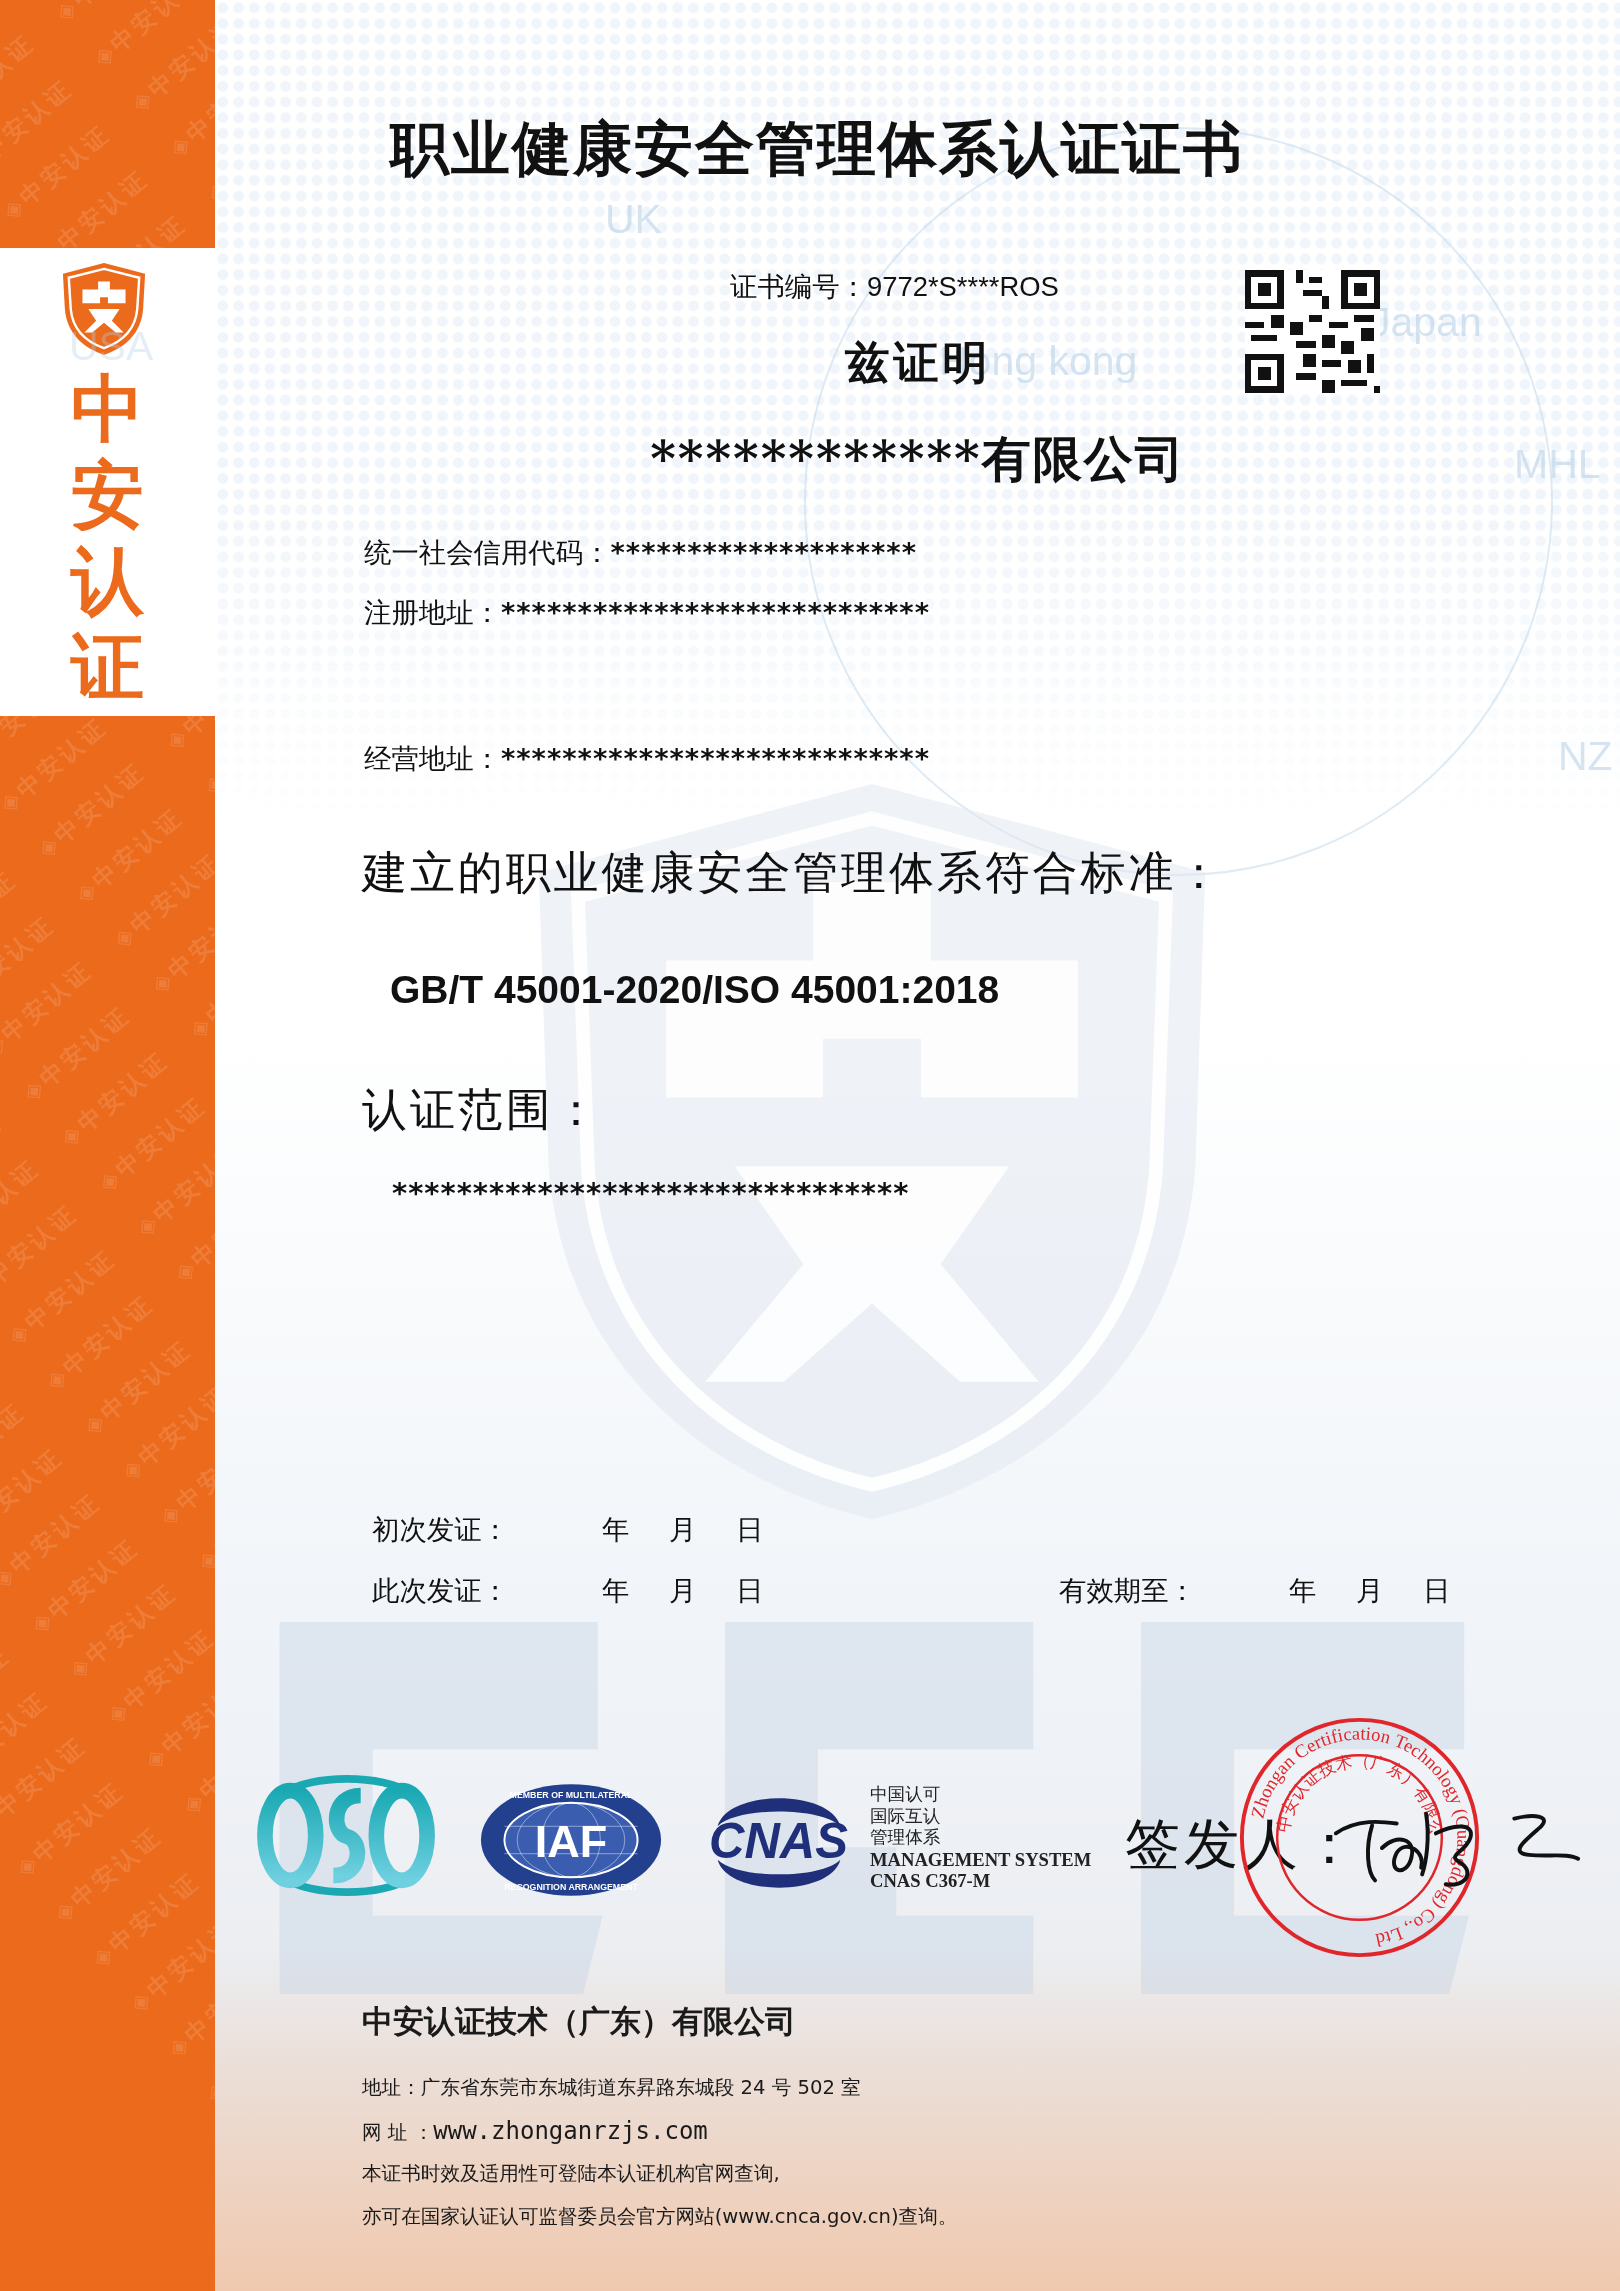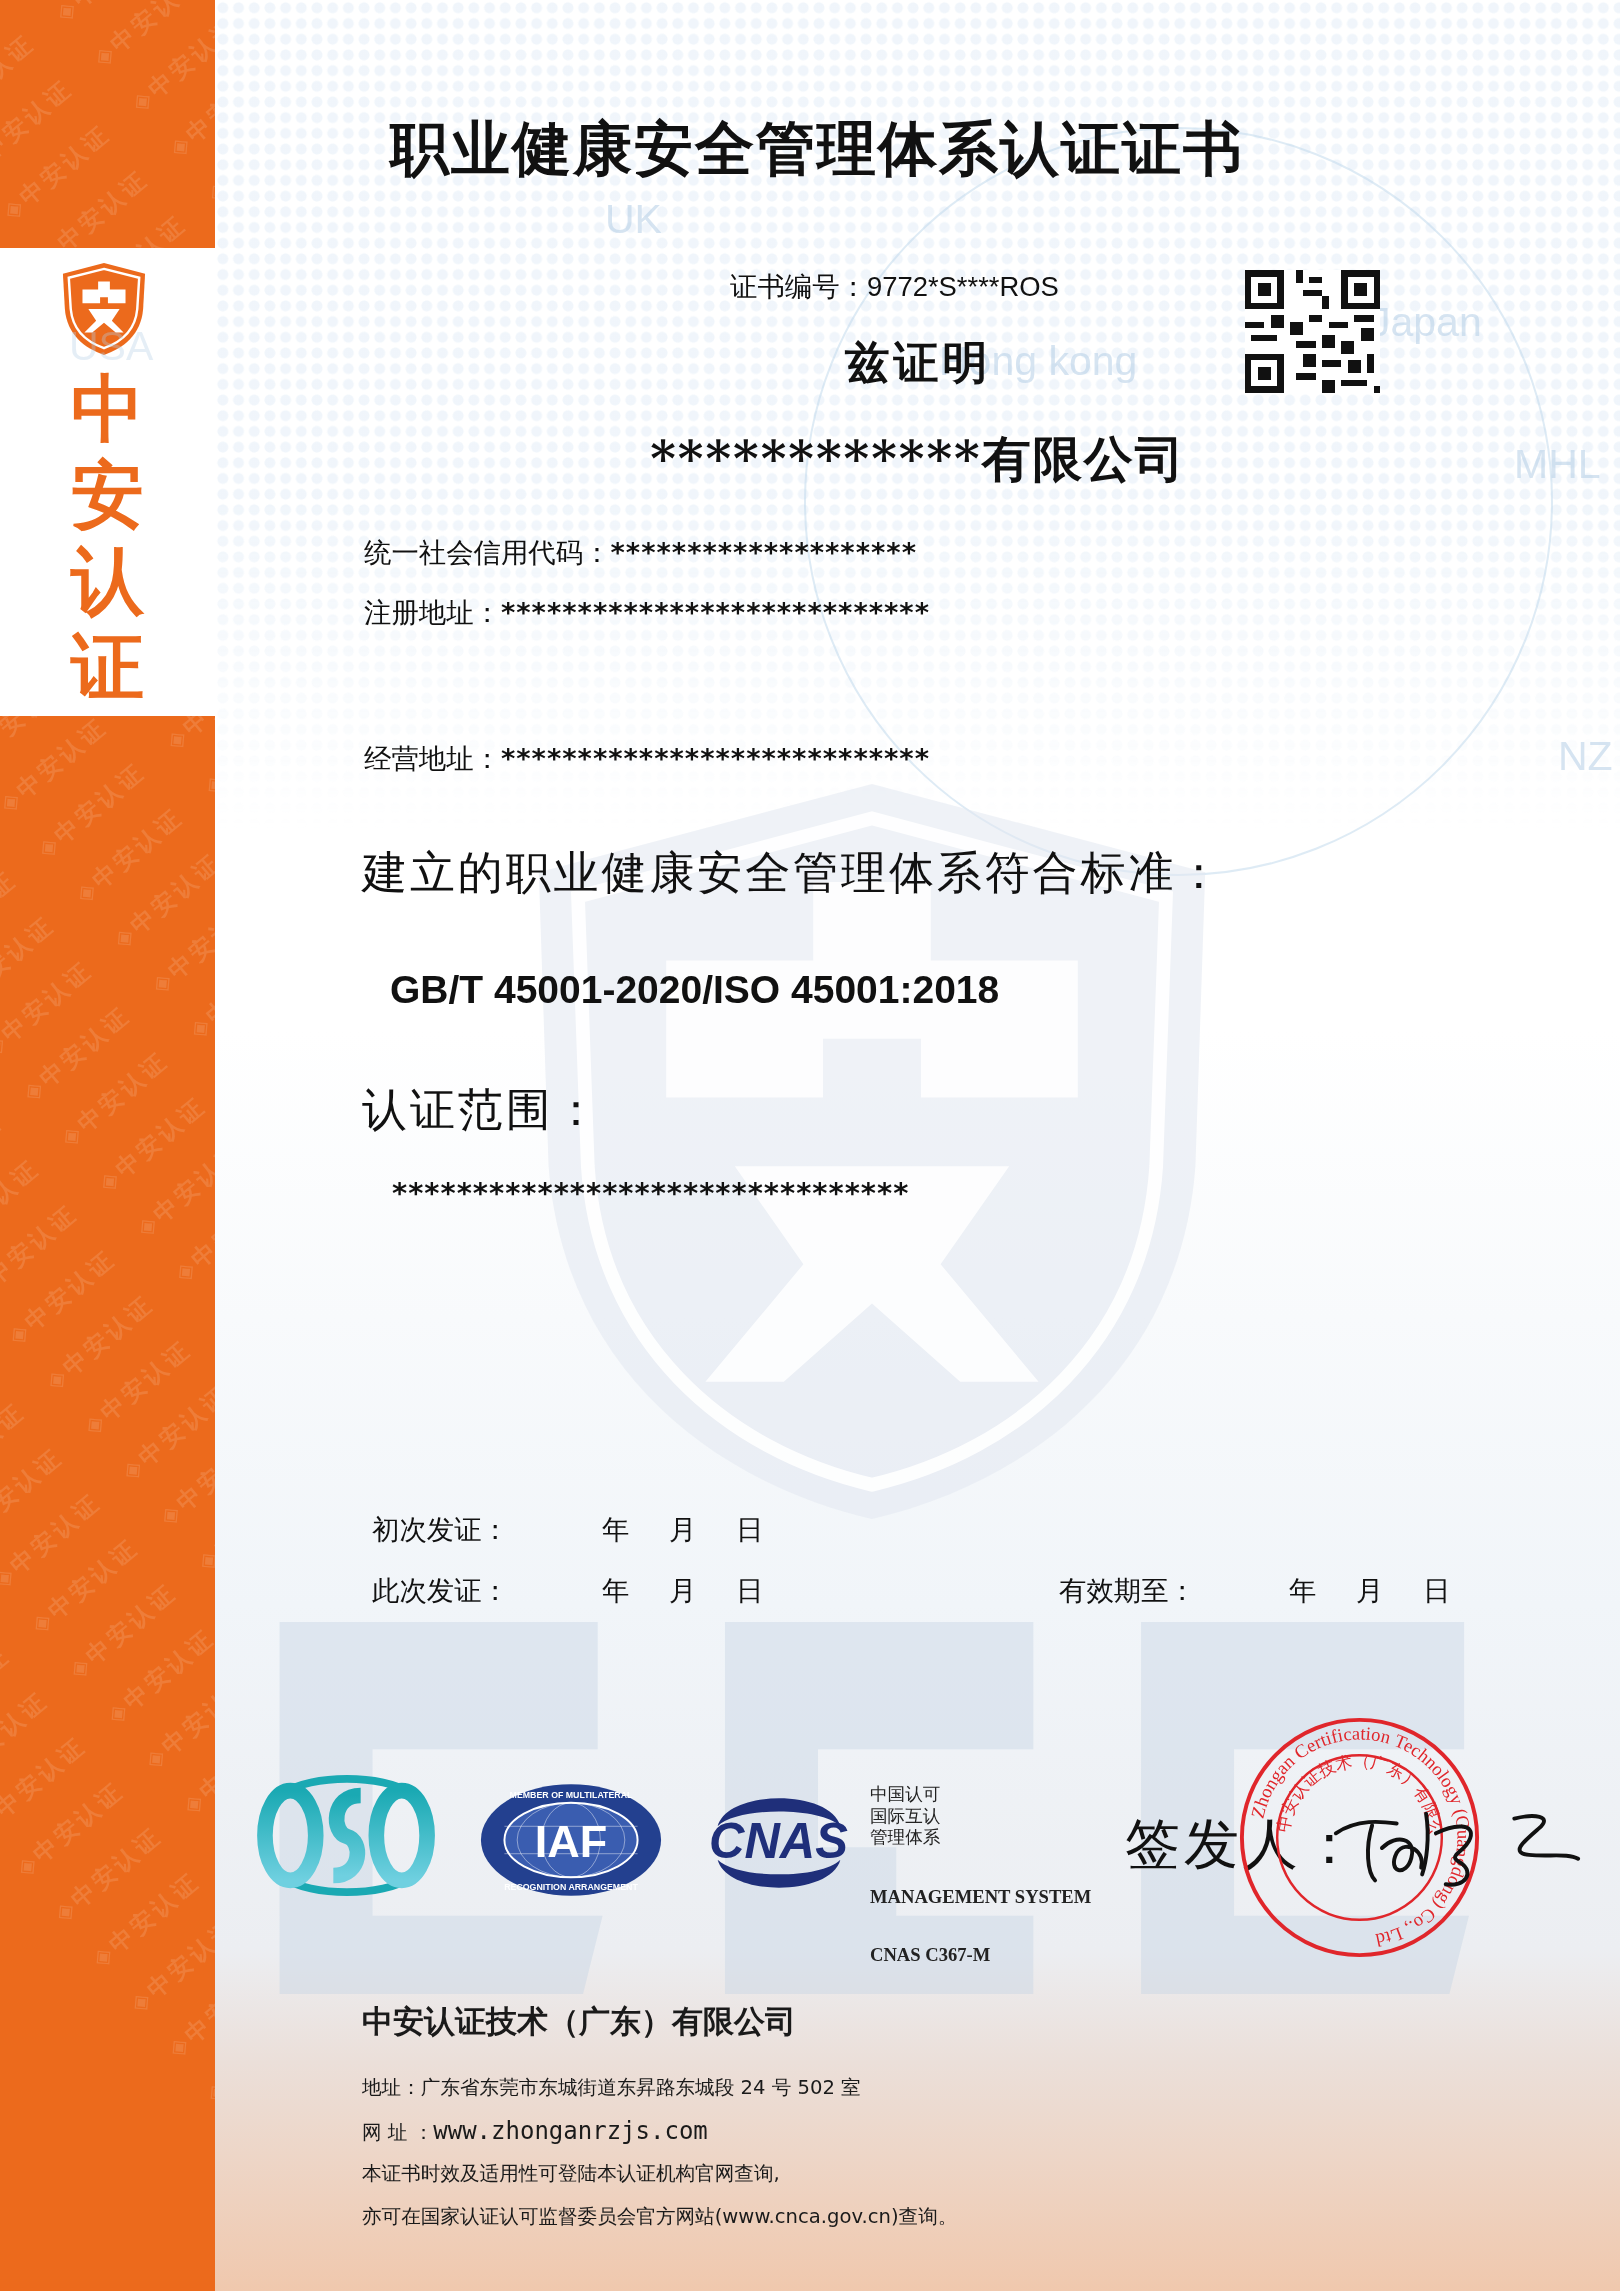--- a/index.html
+++ b/index.html
@@ -36,21 +36,21 @@
   .field .v { font-family:"DejaVu Sans", sans-serif; font-weight:bold; letter-spacing:1px; }
   .heading { left:362px; font-size:45px; letter-spacing:2.9px; }
   .std { left:390px; top:968px; font-family:"Liberation Sans", sans-serif; font-weight:bold; font-size:39px; }
   .scope-val { left:392px; top:1176px; font-family:"DejaVu Sans", sans-serif; font-size:29px; font-weight:bold; letter-spacing:1px; }
   .date-row { font-size:27.4px;margin-left:10px; }
   .date-row .ymd span { display:inline-block; width:67px; }
   .logo-iso { left:253px; top:1772px; width:188px; height:127px; }
   .logo-iaf { left:478px; top:1782px; width:186px; height:116px; }
   .logo-cnas { left:698px; top:1779px; width:162px; height:123px; }
   .cnas-text { left:870px; top:1784px; font-family:Liberation Serif, serif; font-size:17.6px; line-height:21.6px; color:#222; }
-  .cnas-text .en { font-weight:bold; font-size:18.6px;margin-top:37px; }
+  .cnas-text .en { font-weight:bold; font-size:18.6px; }
   .signer { left:1125px; top:1808px; font-size:55px; font-weight:normal; letter-spacing:3.9px; }
   .seal { left:1237px; top:1715px; width:245px; height:245px; }
   .sig { left:1328px; top:1794px; width:255px; height:108px; }
   .footer-co { left:362px; top:2001px; font-family:"DejaVu Sans", sans-serif; font-weight:bold; font-size:31px; color:#1a1a1a; }
   .footer-line { left:362px; font-family:"DejaVu Sans", sans-serif; font-size:19.6px; color:#1a1a1a; }
 </style>
 </head>
 <body>
 
 <div class="stripe top">

